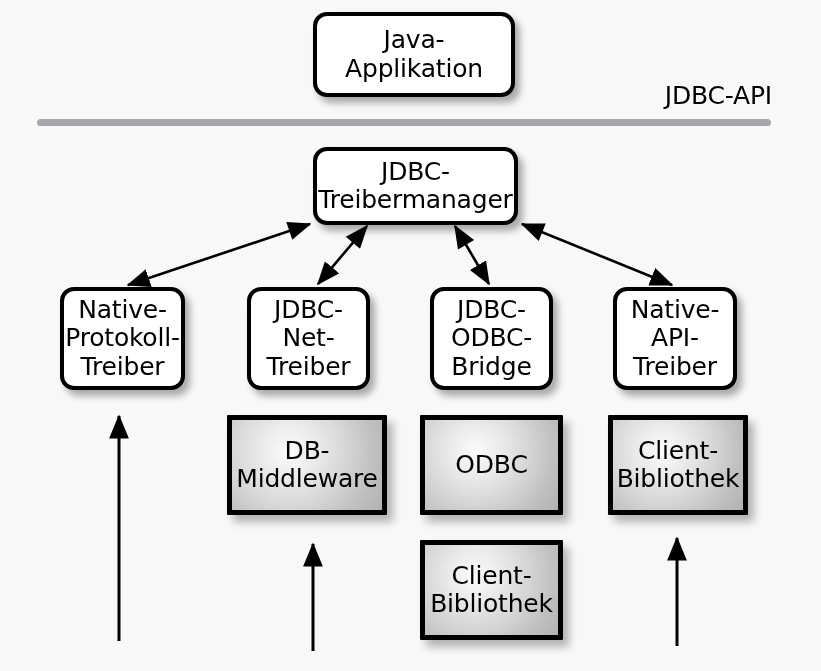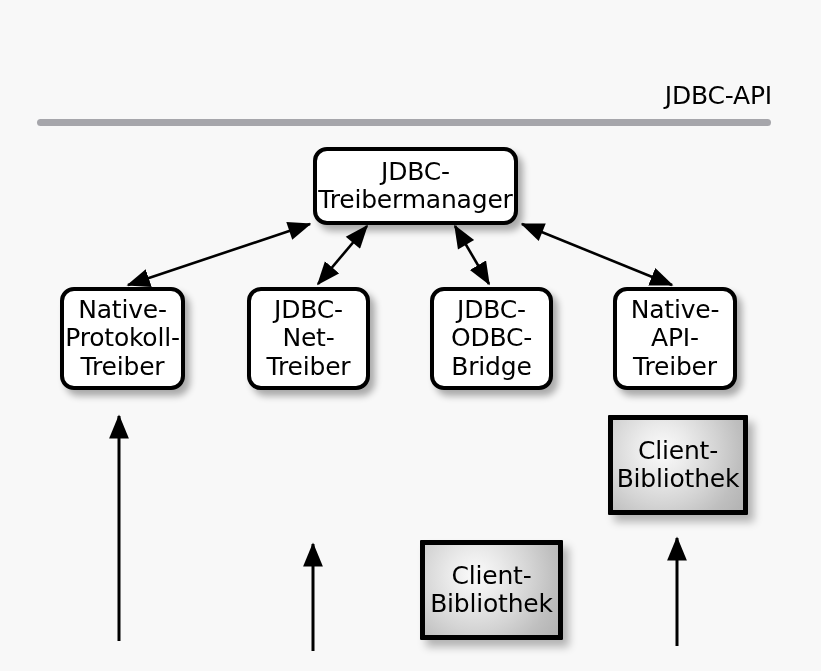--- a/index.html
+++ b/index.html
@@ -134,20 +134,24 @@
 
     <line x1="522" y1="224" x2="672" y2="285" stroke="#000" stroke-width="2.6" marker-end="url(#ah)" marker-start="url(#ah-start)"></line>
 
     <line x1="119" y1="641" x2="119" y2="416" stroke="#000" stroke-width="3" marker-end="url(#ahv)"></line>
 
     <line x1="313" y1="651" x2="313" y2="544" stroke="#000" stroke-width="3" marker-end="url(#ahv)"></line>
 
     <line x1="677" y1="646" x2="677" y2="538" stroke="#000" stroke-width="3" marker-end="url(#ahv)"></line>
   </svg>
 
+  <div class="node" style="left:313px; top:12px; width:202px; height:85px;">
+    <span class="label">Java-
+Applikation</span>
+  </div>
 
   <div class="node" style="left:313px; top:147px; width:205px; height:78px;">
     <span class="label">JDBC-
 Treibermanager</span>
   </div>
 
   <div class="node" style="left:60px; top:287px; width:125px; height:103px;">
     <span class="label">Native-
 Protokoll-
 Treiber</span>
@@ -164,21 +168,28 @@
 ODBC-
 Bridge</span>
   </div>
 
   <div class="node" style="left:613px; top:287px; width:124px; height:103px;">
     <span class="label">Native-
 API-
 Treiber</span>
   </div>
 
+  <div class="gnode" style="left:227px; top:415px; width:160px; height:100px;">
+    <span class="label">DB-
+Middleware</span>
+  </div>
 
+  <div class="gnode" style="left:420px; top:415px; width:143px; height:100px;">
+    <span class="label">ODBC</span>
+  </div>
 
   <div class="gnode" style="left:608px; top:415px; width:140px; height:100px;">
     <span class="label">Client-
 Bibliothek</span>
   </div>
 
   <div class="gnode" style="left:420px; top:540px; width:143px; height:100px;">
     <span class="label">Client-
 Bibliothek</span>
   </div>

